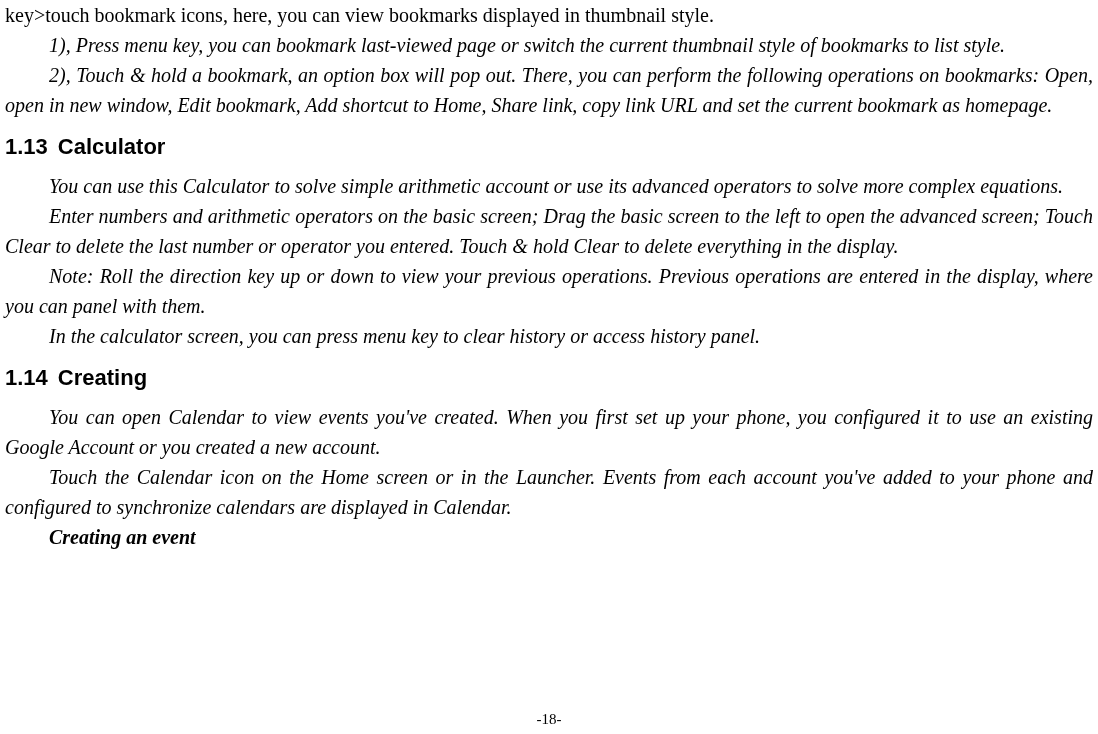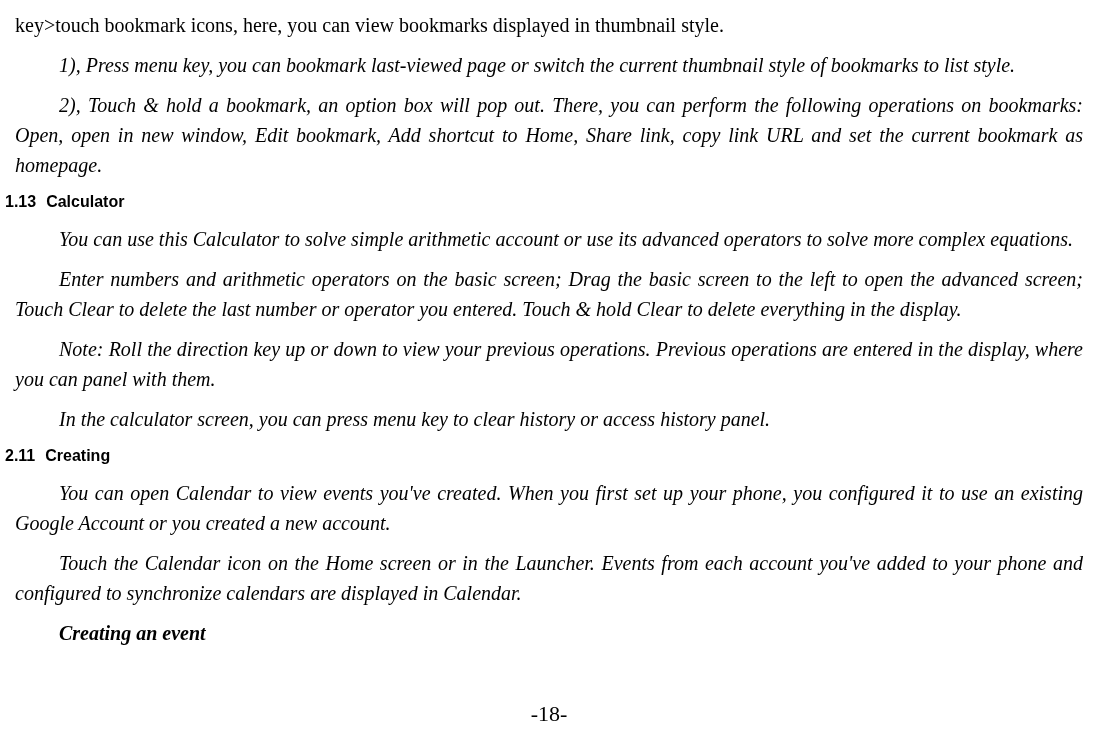--- a/index.html
+++ b/index.html
@@ -14,69 +14,69 @@
       color: #000;
       background: #fff;
       width: 1098px;
       height: 734px;
       padding: 0 5px;
       position: relative;
     }
     .para {
       text-align: justify;
       text-justify: inter-word;
-      margin: 10px;
+      margin: 0;
     }
     .para-indent {
       text-indent: 44px;
       font-style: italic;
     }
     .heading {
       font-family: Arial, Helvetica, sans-serif;
       font-weight: bold;
-      font-size: 16px;
+      font-size: 22px;
       margin-top: 10px;
       margin-bottom: 8px;
     }
     .heading-num {
       display: inline-block;
       margin-right: 10px;
     }
     .italic {
       font-style: italic;
     }
     .bold {
       font-weight: bold;
     }
     .page-num {
       position: absolute;
       bottom: 4px;
       left: 0;
       right: 0;
       text-align: center;
-      font-size: 22px;
+      font-size: 15px;
     }
   </style>
 </head>
 <body>
 
 <div class="para">key&gt;touch bookmark icons, here, you can view bookmarks displayed in thumbnail style.</div>
 <div class="para para-indent">1), Press menu key, you can bookmark last-viewed page or switch the current thumbnail style of bookmarks to list style.</div>
 <div class="para para-indent">2), Touch &amp; hold a bookmark, an option box will pop out. There, you can perform the following operations on bookmarks: Open, open in new window, Edit bookmark, Add shortcut to Home, Share link, copy link URL and set the current bookmark as homepage.</div>
 
 <div class="heading">
   <span class="heading-num">1.13</span><span>Calculator</span>
 </div>
 
 <div class="para para-indent">You can use this Calculator to solve simple arithmetic account or use its advanced operators to solve more complex equations.</div>
 <div class="para para-indent">Enter numbers and arithmetic operators on the basic screen; Drag the basic screen to the left to open the advanced screen; Touch Clear to delete the last number or operator you entered. Touch &amp; hold Clear to delete everything in the display.</div>
 <div class="para para-indent italic">Note: Roll the direction key up or down to view your previous operations. Previous operations are entered in the display, where you can panel with them.</div>
 <div class="para para-indent">In the calculator screen, you can press menu key to clear history or access history panel.</div>
 
 <div class="heading">
-  <span class="heading-num">2.11</span><span>Creating</span>
+  <span class="heading-num">1.14</span><span>Creating</span>
 </div>
 
 <div class="para para-indent">You can open Calendar to view events you've created. When you first set up your phone, you configured it to use an existing Google Account or you created a new account.</div>
 <div class="para para-indent">Touch the Calendar icon on the Home screen or in the Launcher. Events from each account you've added to your phone and configured to synchronize calendars are displayed in Calendar.</div>
 <div class="para para-indent bold">Creating an event</div>
 
 <div class="page-num">-18-</div>
 
 </body></html>

